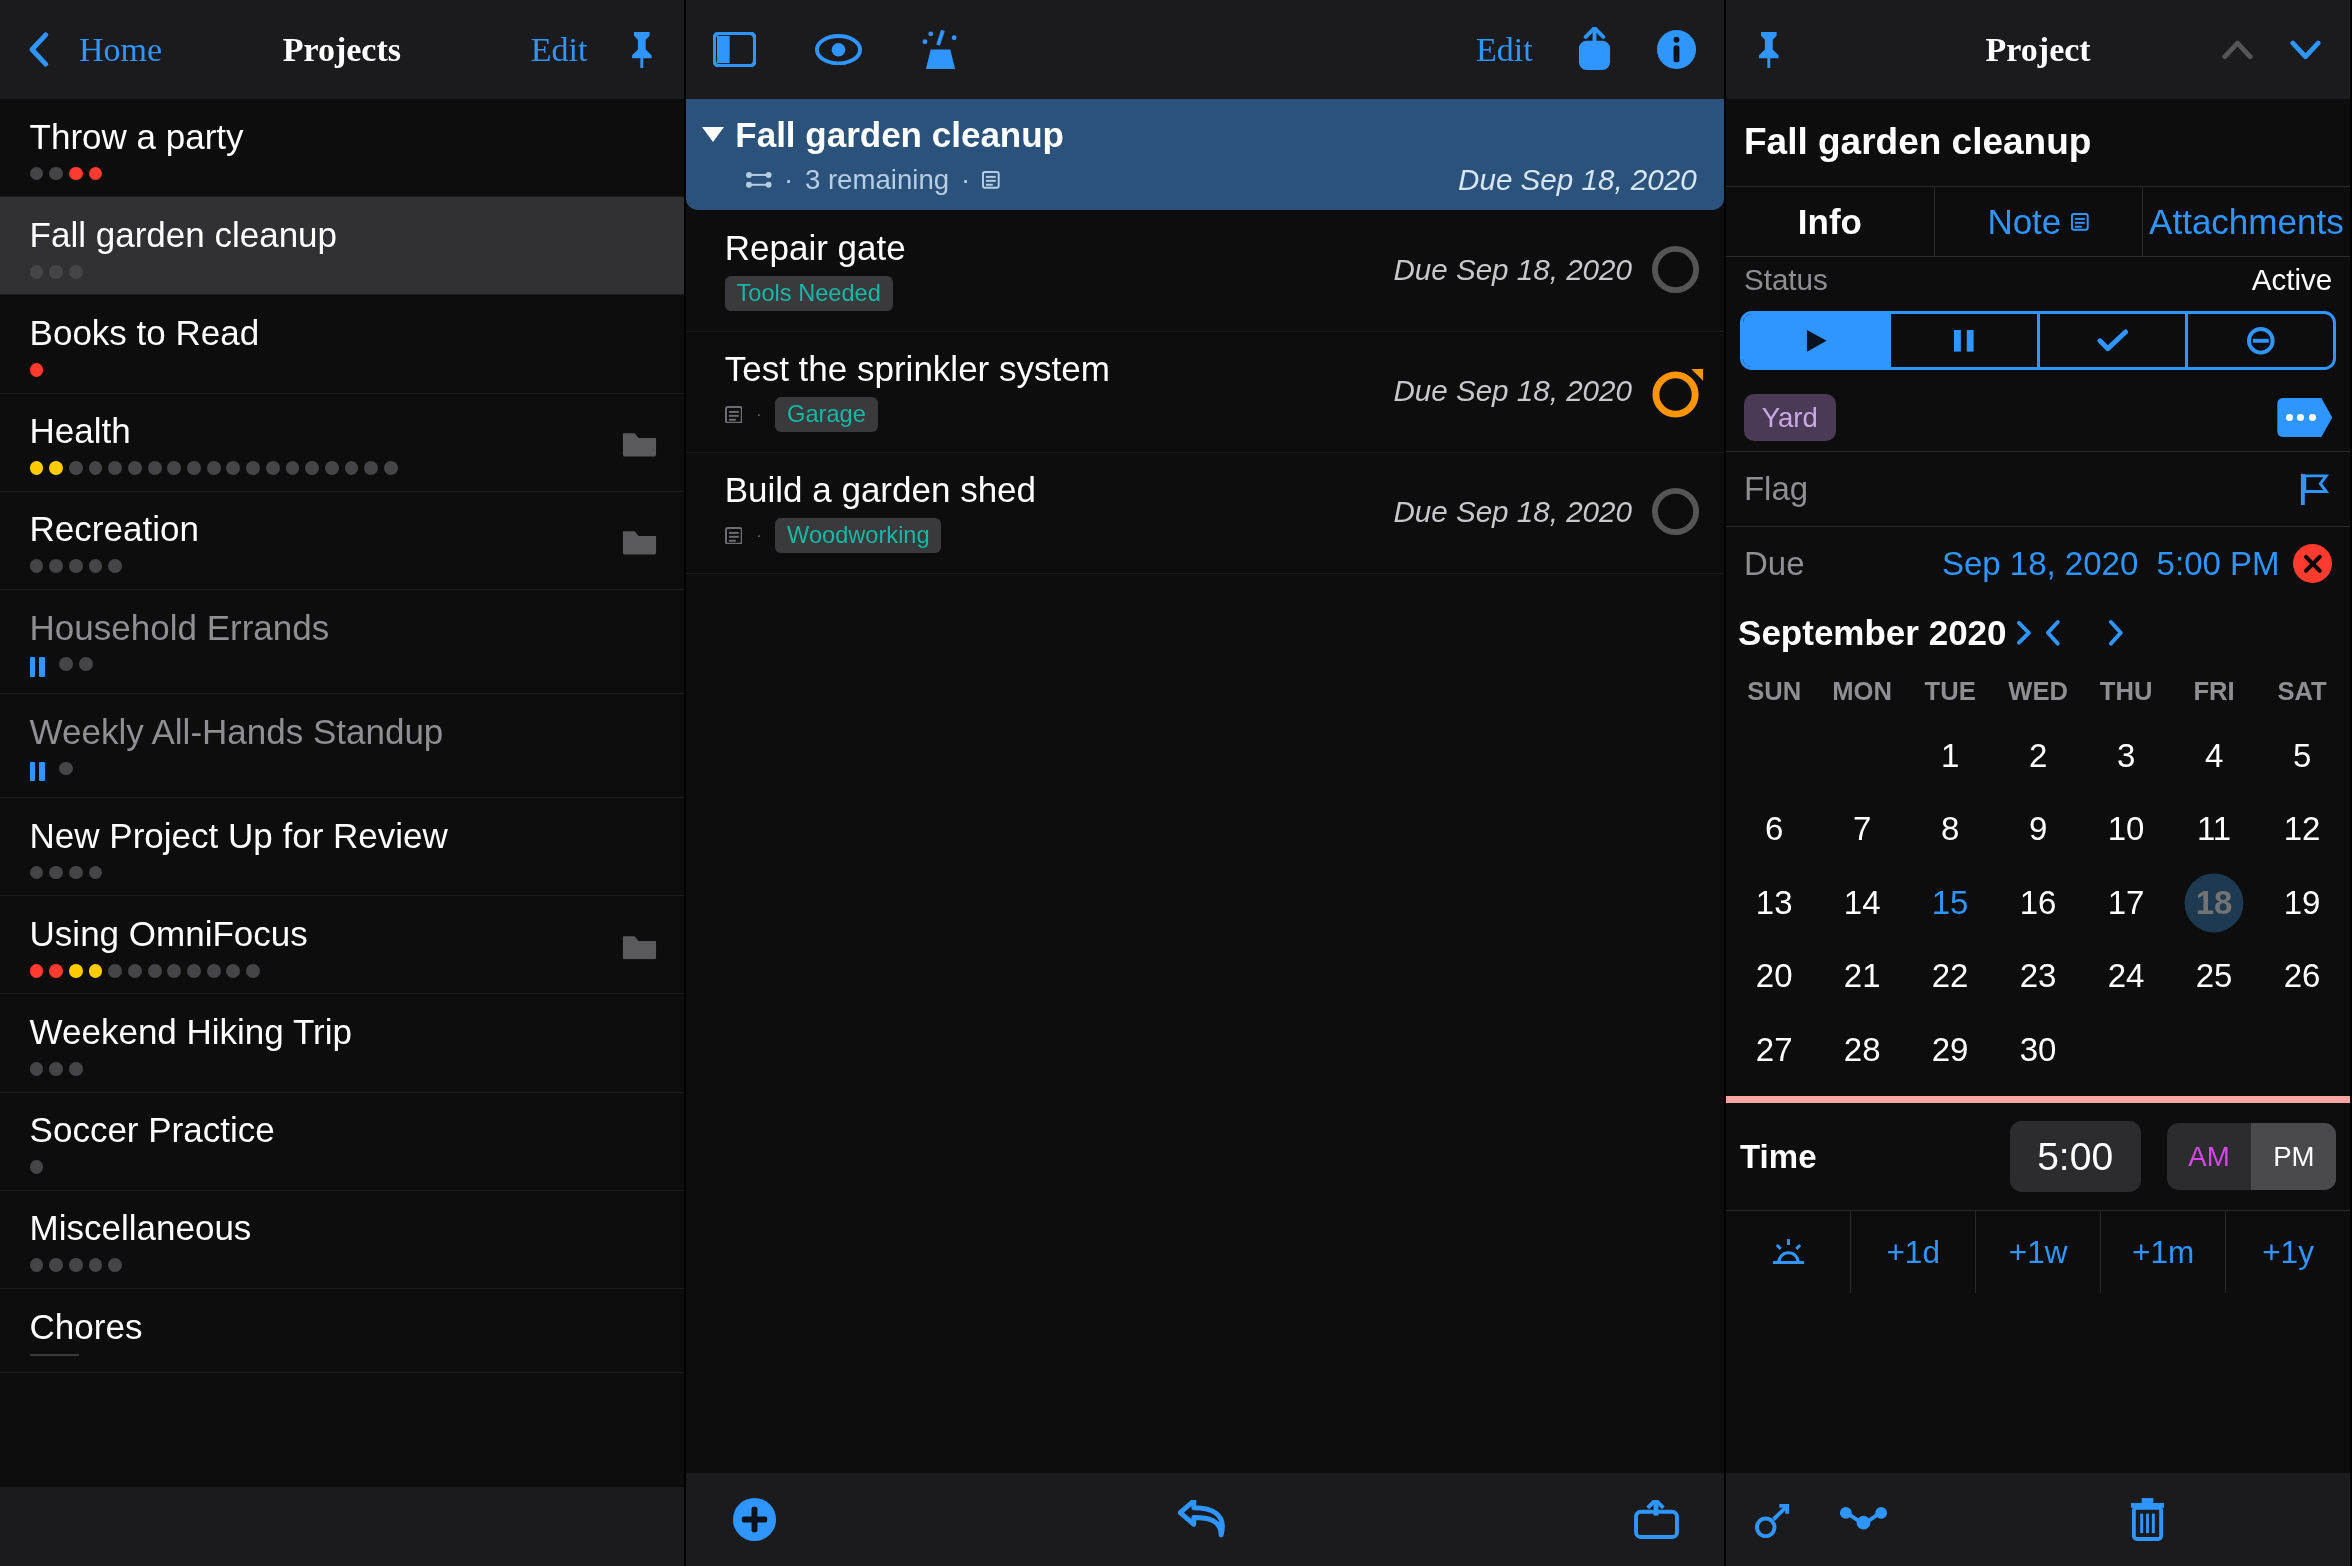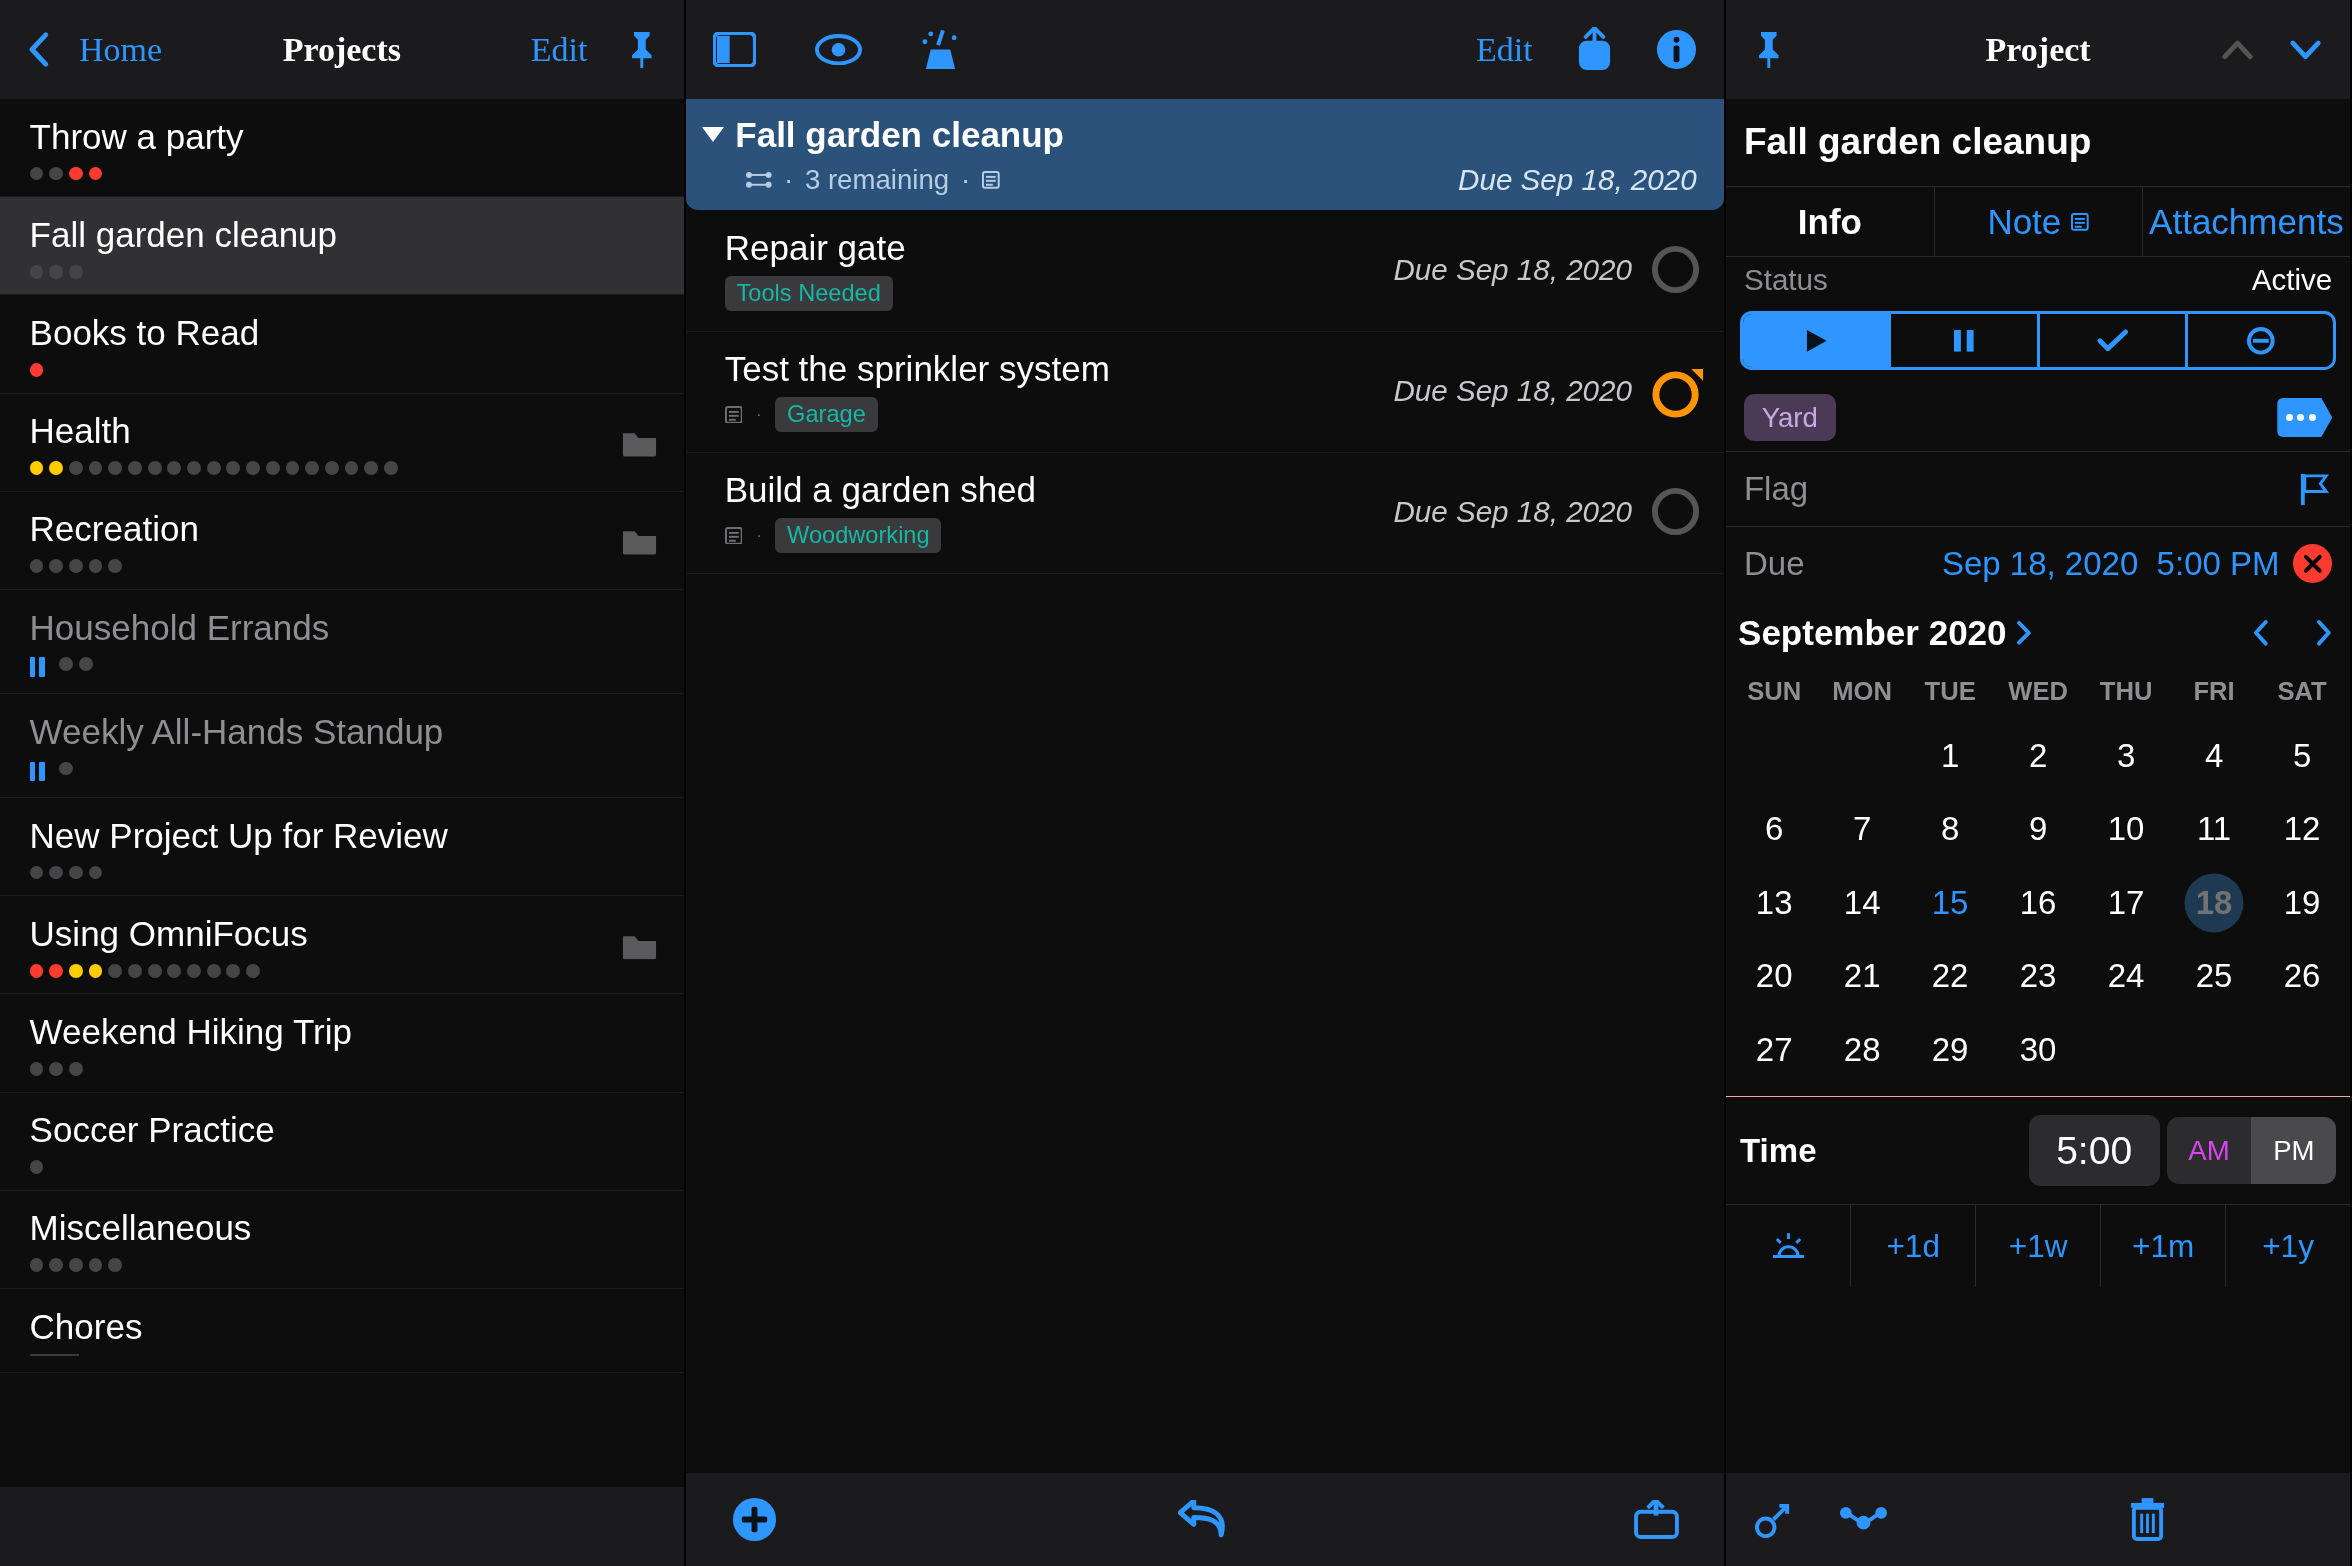--- a/index.html
+++ b/index.html
@@ -150,36 +150,36 @@
   }
   .more-pill span { width:6.9px; height:6.9px; background:#fff; border-radius:50%; }
 
   .row-line { border-top:1px solid #2a2a2c; margin:0 0; }
   .kv-row { display:flex; align-items:center; justify-content:space-between; padding:17.7px 17.7px; font-size:33px;}
   .kv-row .label { font-size:33px; }
   .due-val { color:#2f95ff; margin-left:auto; margin-right:13.8px; }
   .clear-btn { width:39px; height:39px; border-radius:50%; background:#ff3b30; display:flex; align-items:center; justify-content:center;}
 
   
-  .cal-head { display:flex; align-items:center; justify-content:space-between; padding:11.8px 17.7px 7.9px 11.8px;gap:12px; }
+  .cal-head { display:flex; align-items:center; padding:11.8px 17.7px 7.9px 11.8px;gap:12px; }
   .cal-title { font-size:35px; font-weight:700; display:flex; align-items:center; gap:9.9px;}
   .cal-nav { display:flex; gap:45px; }
   .cal-grid { display:grid; grid-template-columns: repeat(7, 1fr); padding: 5.9px 3.9px 9.9px 3.9px; }
   .dow { text-align:center; color:#8e8e93; font-size:25.6px; font-weight:600; padding:9.9px 0 13.8px 0;}
   .day { text-align:center; font-size:33px; padding:17.7px 0; }
   .day.today { color:#2f95ff; }
   .day.sel { position:relative; }
   .day.sel::before {
     content:""; position:absolute; left:50%; top:50%; width:59px; height:59px;
     background:#1e3a52; border-radius:50%; transform:translate(-50%,-50%); z-index:-1;
   }
   .day.sel { color:#737373; font-weight:600; z-index:0;}
   .day span { position:relative; z-index:1; }
 
-  .time-row { display:flex; align-items:center; padding:17.7px 13.8px; gap:7px; border-top:1px solid #fca5a5;}
+  .time-row { display:flex; align-items:center; padding:17.7px 13.8px; gap:26px; border-top:7px solid #fca5a5;}
   .time-label { font-size:33px; font-weight:700; flex:1; }
   .time-box { background:#2c2c2e; border-radius:11.8px; padding:13.8px 27.6px; font-size:39px;}
   .ampm { display:flex; background:#2c2c2e; border-radius:11.8px; overflow:hidden; }
   .ampm > div { padding:17.7px 21.7px; font-size:27.6px; color:#d946ef;}
   .ampm .sel { background:#4a4a4c; color:#fff;}
 
   .shortcut-row { display:flex; border-top:1px solid #2a2a2c; height:83px;}
   .shortcut-row > div { flex:1; border-right:1px solid #2a2a2c; display:flex; align-items:center; justify-content:center; color:#2f95ff; font-size:31.5px;}
   .shortcut-row > div:last-child { border-right:none; }
 

